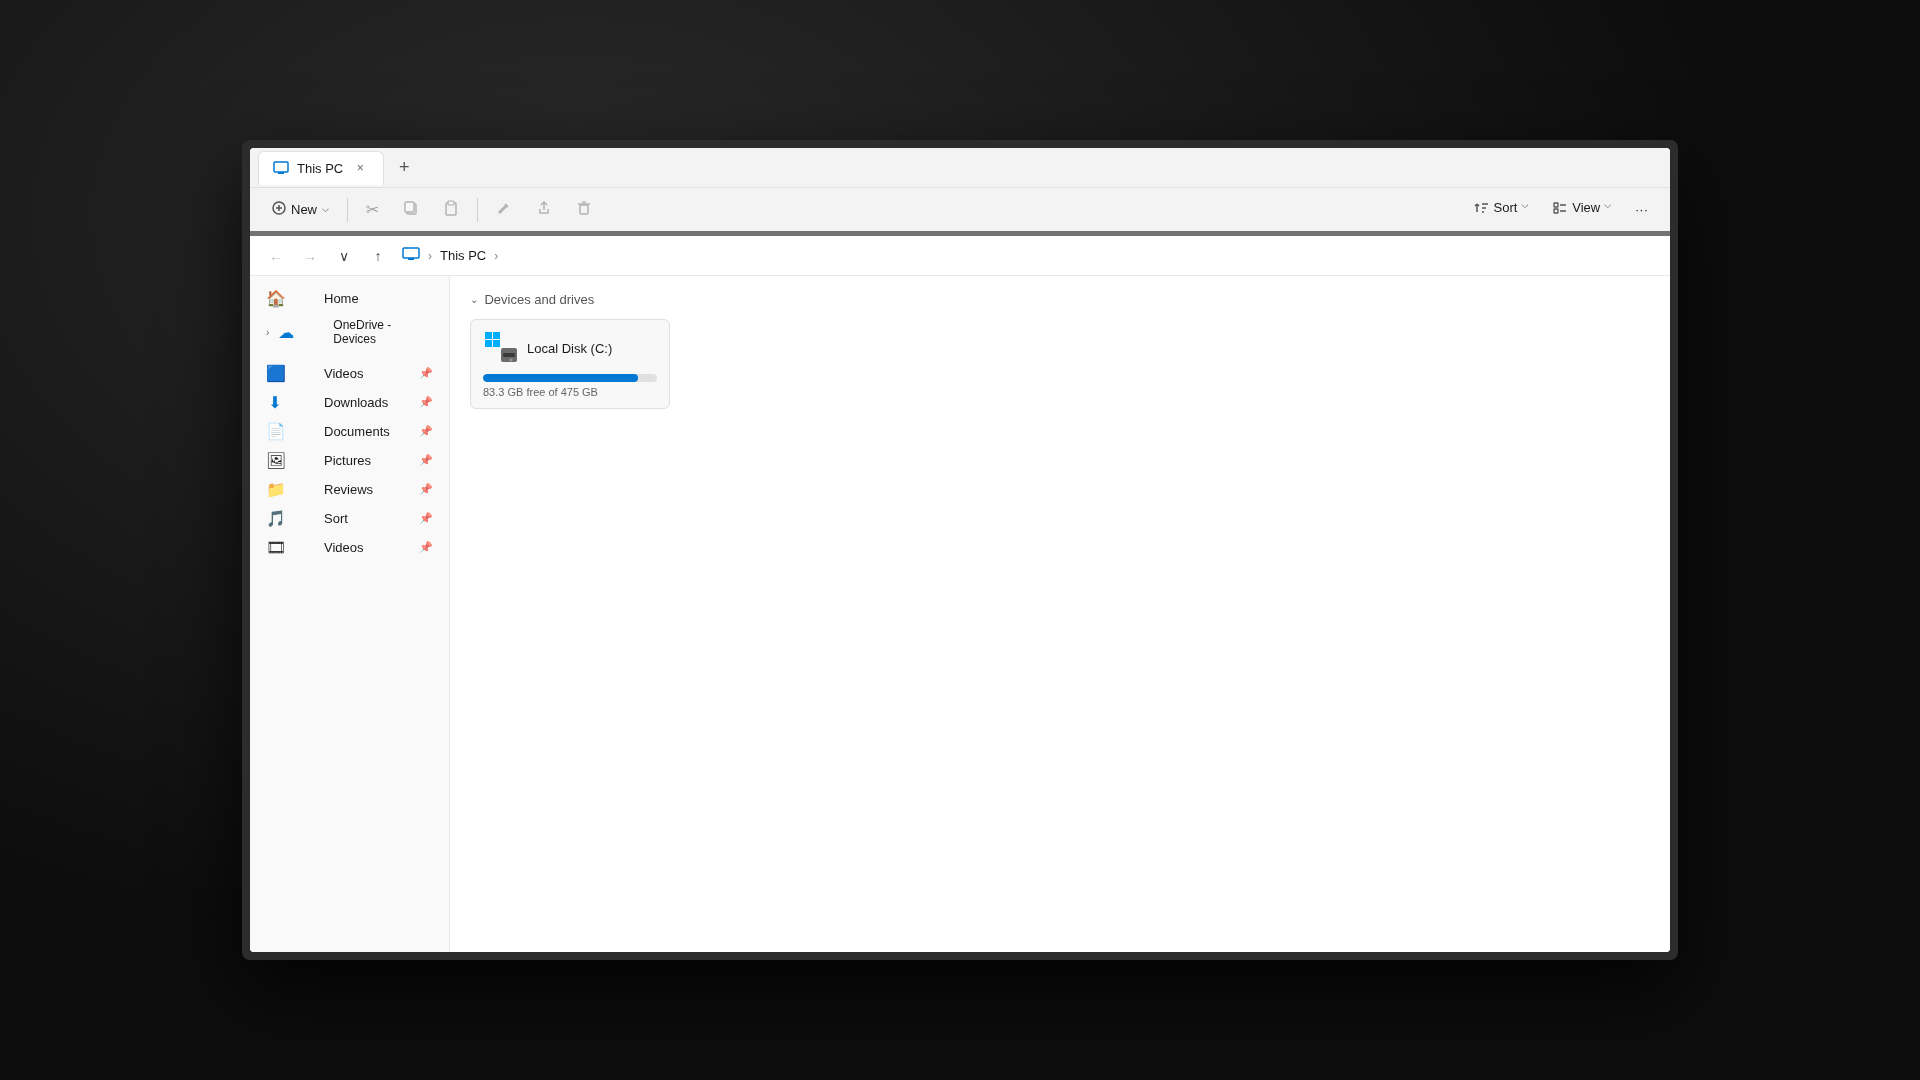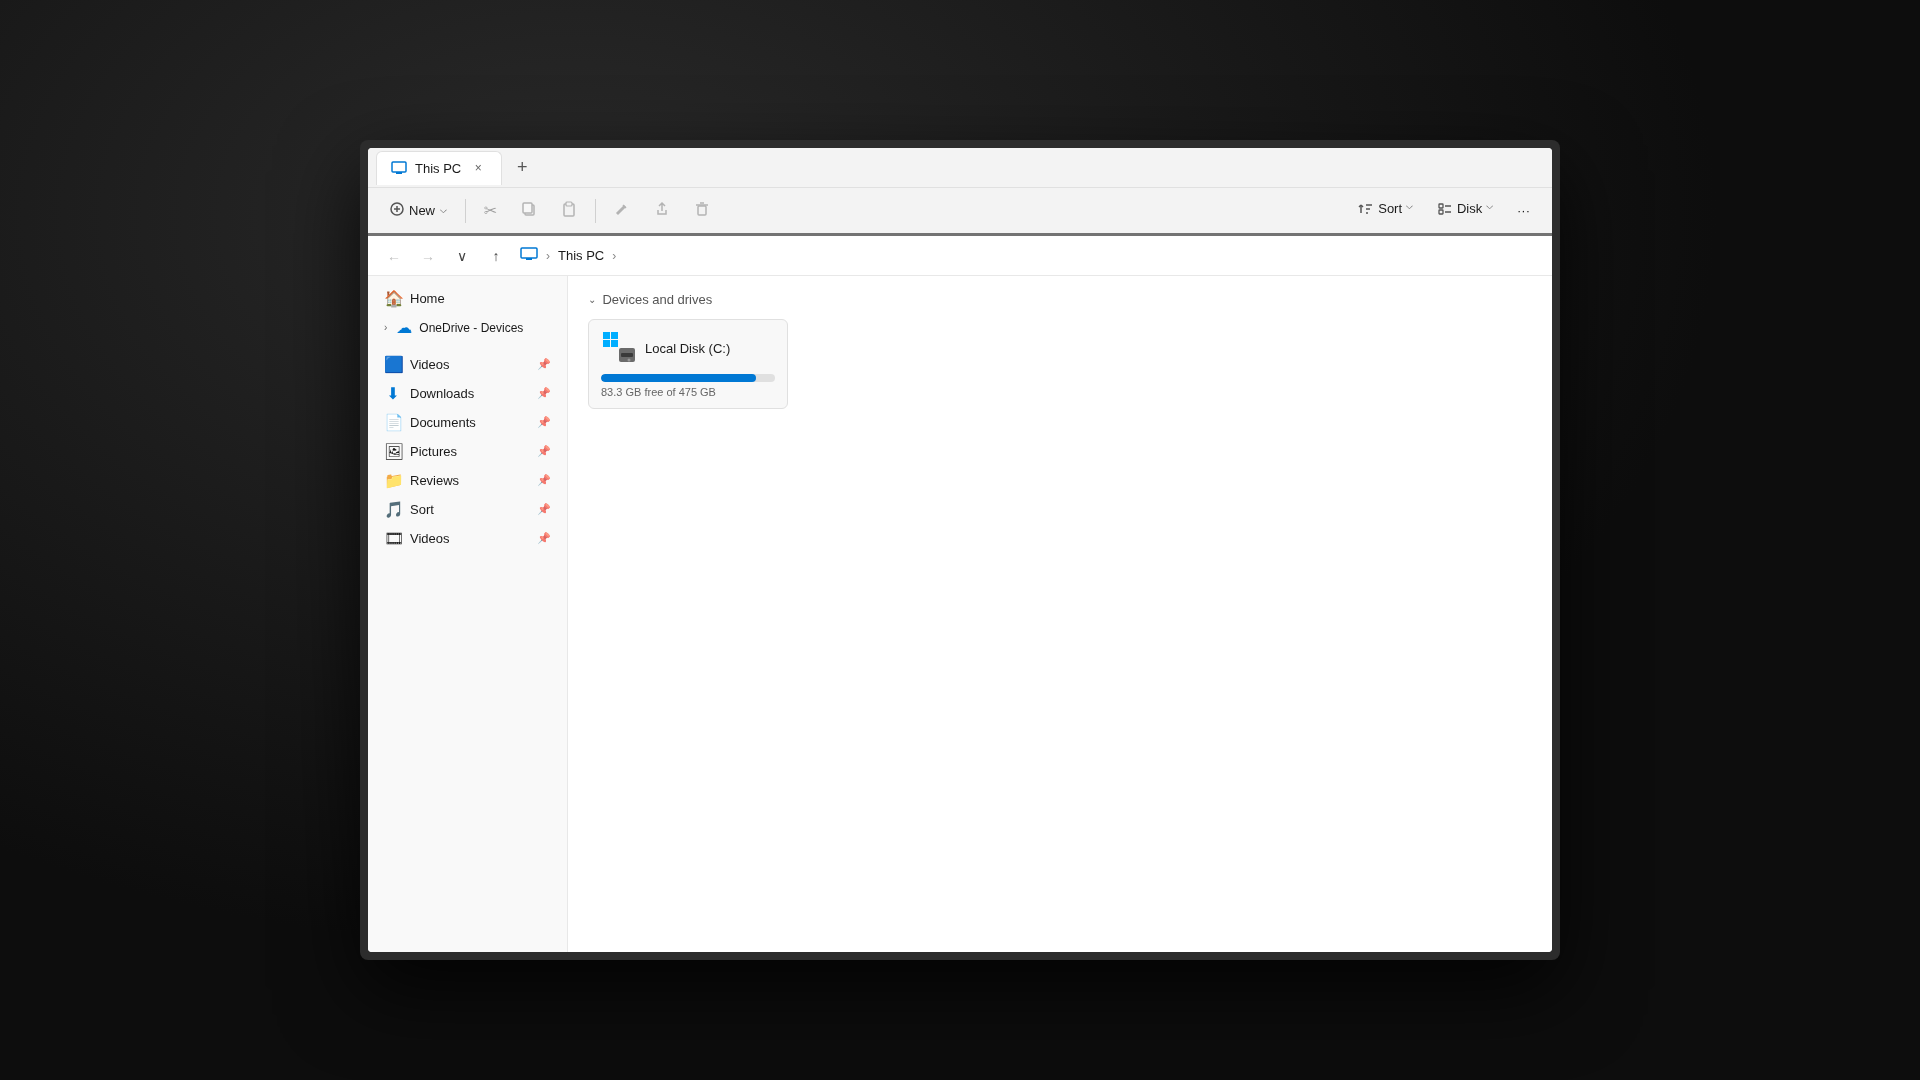--- a/index.html
+++ b/index.html
@@ -16,21 +16,21 @@
     }
 
     .screen-bg {
       position: absolute;
       inset: 0;
       background: radial-gradient(ellipse at 30% 20%, #2a2a2a 0%, #0d0d0d 60%);
     }
 
     .monitor-frame {
       position: relative;
-      width: 1200px;
+      width: 1436px;
       height: 820px;
       background: #2c2c2c;
       border-radius: 8px;
       box-shadow: 0 30px 80px rgba(0,0,0,0.8);
       padding: 8px;
       margin-top: 20px;
     }
 
     .explorer-window {
       width: 100%;
@@ -107,21 +107,21 @@
       margin-left: 4px;
     }
 
     
     .toolbar {
       display: flex;
       align-items: center;
       padding: 4px 12px;
       gap: 4px;
       background: #f3f3f3;
-      border-bottom: 3px solid #737373;
+      border-bottom: 5px solid #737373;
       height: 48px;
       flex-shrink: 0;
     }
 
     .toolbar-btn {
       display: flex;
       align-items: center;
       gap: 5px;
       padding: 5px 10px;
       border-radius: 4px;
@@ -222,21 +222,21 @@
       position: relative;
     }
 
     .sidebar-item-icon {
       font-size: 16px;
       width: 18px;
       text-align: center;
       flex-shrink: 0;
     }
 
-    .sidebar-item-label { flex: 1; }
+    .sidebar-item-label { flex: 1; margin-left: 32px; }
 
     .pin-icon {
       font-size: 11px;
       color: #888;
       opacity: 0.7;
     }
 
     .sidebar-expand {
       font-size: 10px;
       color: #666;
@@ -454,21 +454,21 @@
 
       <button class="toolbar-btn-icon-text">
         <span class="toolbar-icon">
           <svg width="16" height="16" viewBox="0 0 16 16">
               <rect x="2" y="3" width="4" height="4" rx="0.5" fill="none" stroke="#555" stroke-width="1.3"></rect>
               <rect x="2" y="9" width="4" height="4" rx="0.5" fill="none" stroke="#555" stroke-width="1.3"></rect>
               <line x1="8" y1="5" x2="14" y2="5" stroke="#555" stroke-width="1.3"></line>
               <line x1="8" y1="11" x2="14" y2="11" stroke="#555" stroke-width="1.3"></line>
             </svg>
         </span>
-        <span>Disk</span>
+        <span>View</span>
         <span class="chevron-down">⌵</span>
       </button>
 
       <button class="toolbar-btn">
         <span>···</span>
       </button>
     </div>
 
     <div class="nav-bar">
       <button class="nav-btn disabled">←</button>

